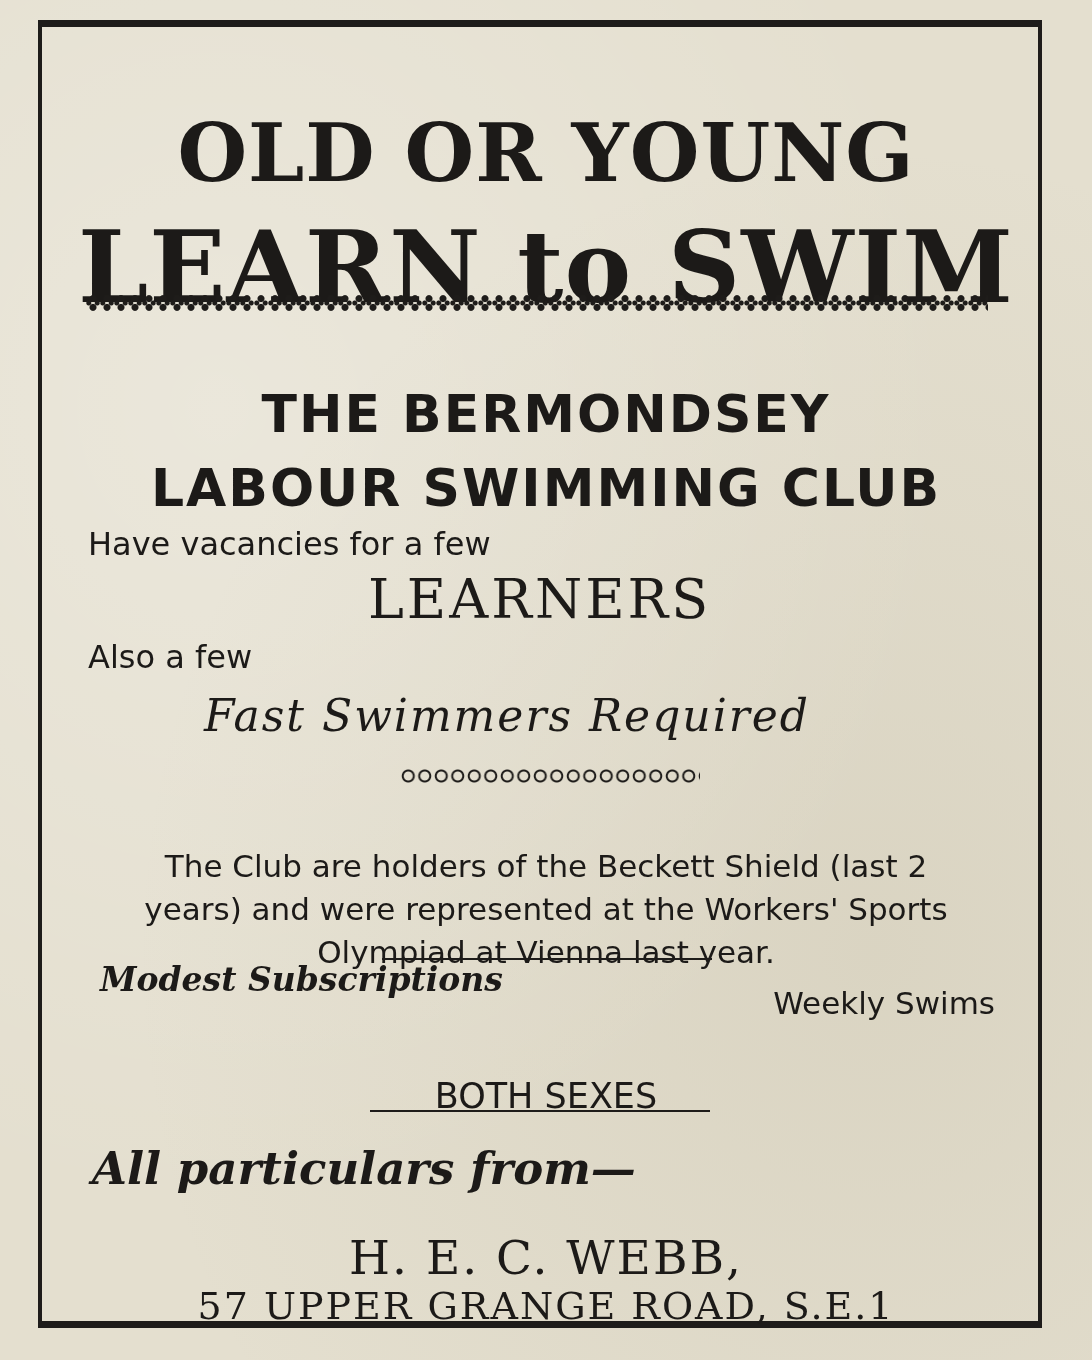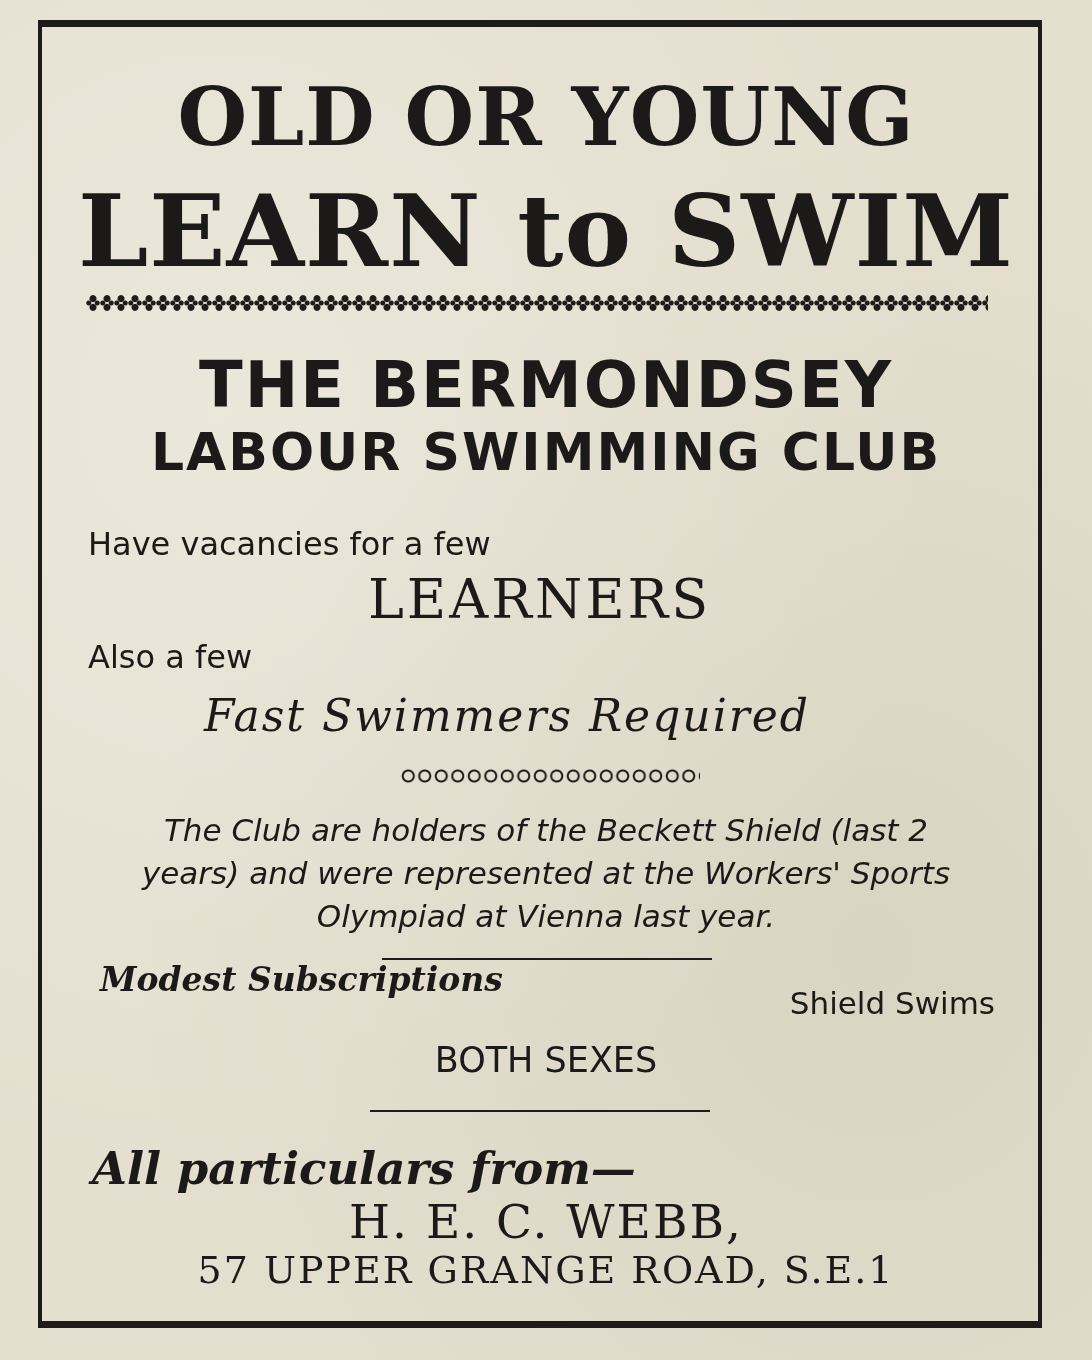--- a/index.html
+++ b/index.html
@@ -11,47 +11,47 @@
       radial-gradient(ellipse at 80% 70%, rgba(160,150,120,0.15), transparent 60%);
     position: relative;
     color: #1c1a18;
   }
   .frame {
     position: absolute; left: 38px; top: 20px; width: 1004px; height: 1308px;
     border-left: 4px solid #1e1c1a; border-right: 4px solid #1e1c1a;
     border-top: 7px solid #1e1c1a; border-bottom: 7px solid #1e1c1a;
     box-sizing: border-box;
   }
-  .line { position: absolute; left: 0; width: 1092px; text-align: center; white-space: nowrap; }
+  .line { position: absolute; left: 0; width: 1092px; text-align: center; white-space: nowrap; margin-top: 36px; }
   .serif { font-family: "DejaVu Serif", "Liberation Serif", serif; }
   .sans { font-family: "DejaVu Sans", "Liberation Sans", sans-serif; }
   .h1 { top: 70px; font-size: 80px; font-weight: bold; letter-spacing: 1px; }
   .h2 { top: 172px; font-size: 100px; font-weight: bold; letter-spacing: 1px; }
   .deco {
     position: absolute; left: 86px; top: 292px; width: 902px; height: 22px;
     background-image:
       radial-gradient(circle at 50% 30%, #1e1c1a 3px, transparent 4px),
       radial-gradient(circle at 50% 70%, #1e1c1a 3px, transparent 4px),
       radial-gradient(circle at 20% 50%, #1e1c1a 2px, transparent 3px),
       radial-gradient(circle at 80% 50%, #1e1c1a 2px, transparent 3px);
     background-size: 14px 22px;
   }
-  .club1 { top: 348px; font-size: 64px; font-weight: bold; letter-spacing: 2px; }
+  .club1 { top: 348px; font-size: 52px; font-weight: bold; letter-spacing: 2px; }
   .club2 { top: 422px; font-size: 52px; font-weight: bold; letter-spacing: 2px; }
   .left { position: absolute; left: 88px; white-space: nowrap; }
   .have { top: 525px; font-size: 32px; }
   .learners { position: absolute; left: 368px; top: 568px; font-size: 54px; letter-spacing: 3px; white-space: nowrap; }
   .also { top: 638px; font-size: 32px; }
   .fast { position: absolute; left: 204px; top: 690px; font-size: 44px; font-style: italic; letter-spacing: 2px; white-space: nowrap; }
   .rings {
     position: absolute; left: 400px; top: 768px; width: 300px; height: 16px;
     background-image: radial-gradient(circle, transparent 4px, #1e1c1a 5px, #1e1c1a 6px, transparent 7px);
     background-size: 16.5px 16px;
   }
-  .p { font-size: 31px; font-style: italic; }
+  .p { font-size: 31px; }
   .p1 { top: 812px; }
   .p2 { top: 855px; }
   .p3 { top: 898px; }
   .rule { position: absolute; height: 2px; background: #1e1c1a; }
   .mod { position: absolute; left: 100px; top: 960px; font-size: 33px; font-style: italic; font-weight: bold; white-space: nowrap; }
   .weekly { position: absolute; right: 97px; top: 985px; font-size: 31px; white-space: nowrap; }
   .both { top: 1040px; font-size: 35px; }
   .allp { position: absolute; left: 92px; top: 1142px; font-size: 45px; font-style: italic; font-weight: bold; white-space: nowrap; }
   .webb { top: 1194px; font-size: 47px; letter-spacing: 2px; }
   .addr { top: 1248px; font-size: 38px; letter-spacing: 2px; }
@@ -76,20 +76,20 @@
 
 <div class="rings"></div>
 
 <div class="line sans p p1">The Club are holders of the Beckett Shield (last 2</div>
 <div class="line sans p p2">years) and were represented at the Workers' Sports</div>
 <div class="line sans p p3">Olympiad at Vienna last year.</div>
 
 <div class="rule" style="left:382px; top:958px; width:330px;"></div>
 
 <div class="mod serif">Modest Subscriptions</div>
-<div class="weekly sans">Shield Swims</div>
+<div class="weekly sans">Weekly Swims</div>
 <div class="line sans both">BOTH SEXES</div>
 
 <div class="rule" style="left:370px; top:1110px; width:340px;"></div>
 
 <div class="allp serif">All particulars from—</div>
 <div class="line serif webb">H. E. C. WEBB,</div>
 <div class="line serif addr">57 UPPER GRANGE ROAD, S.E.1</div>
 
 </body></html>

